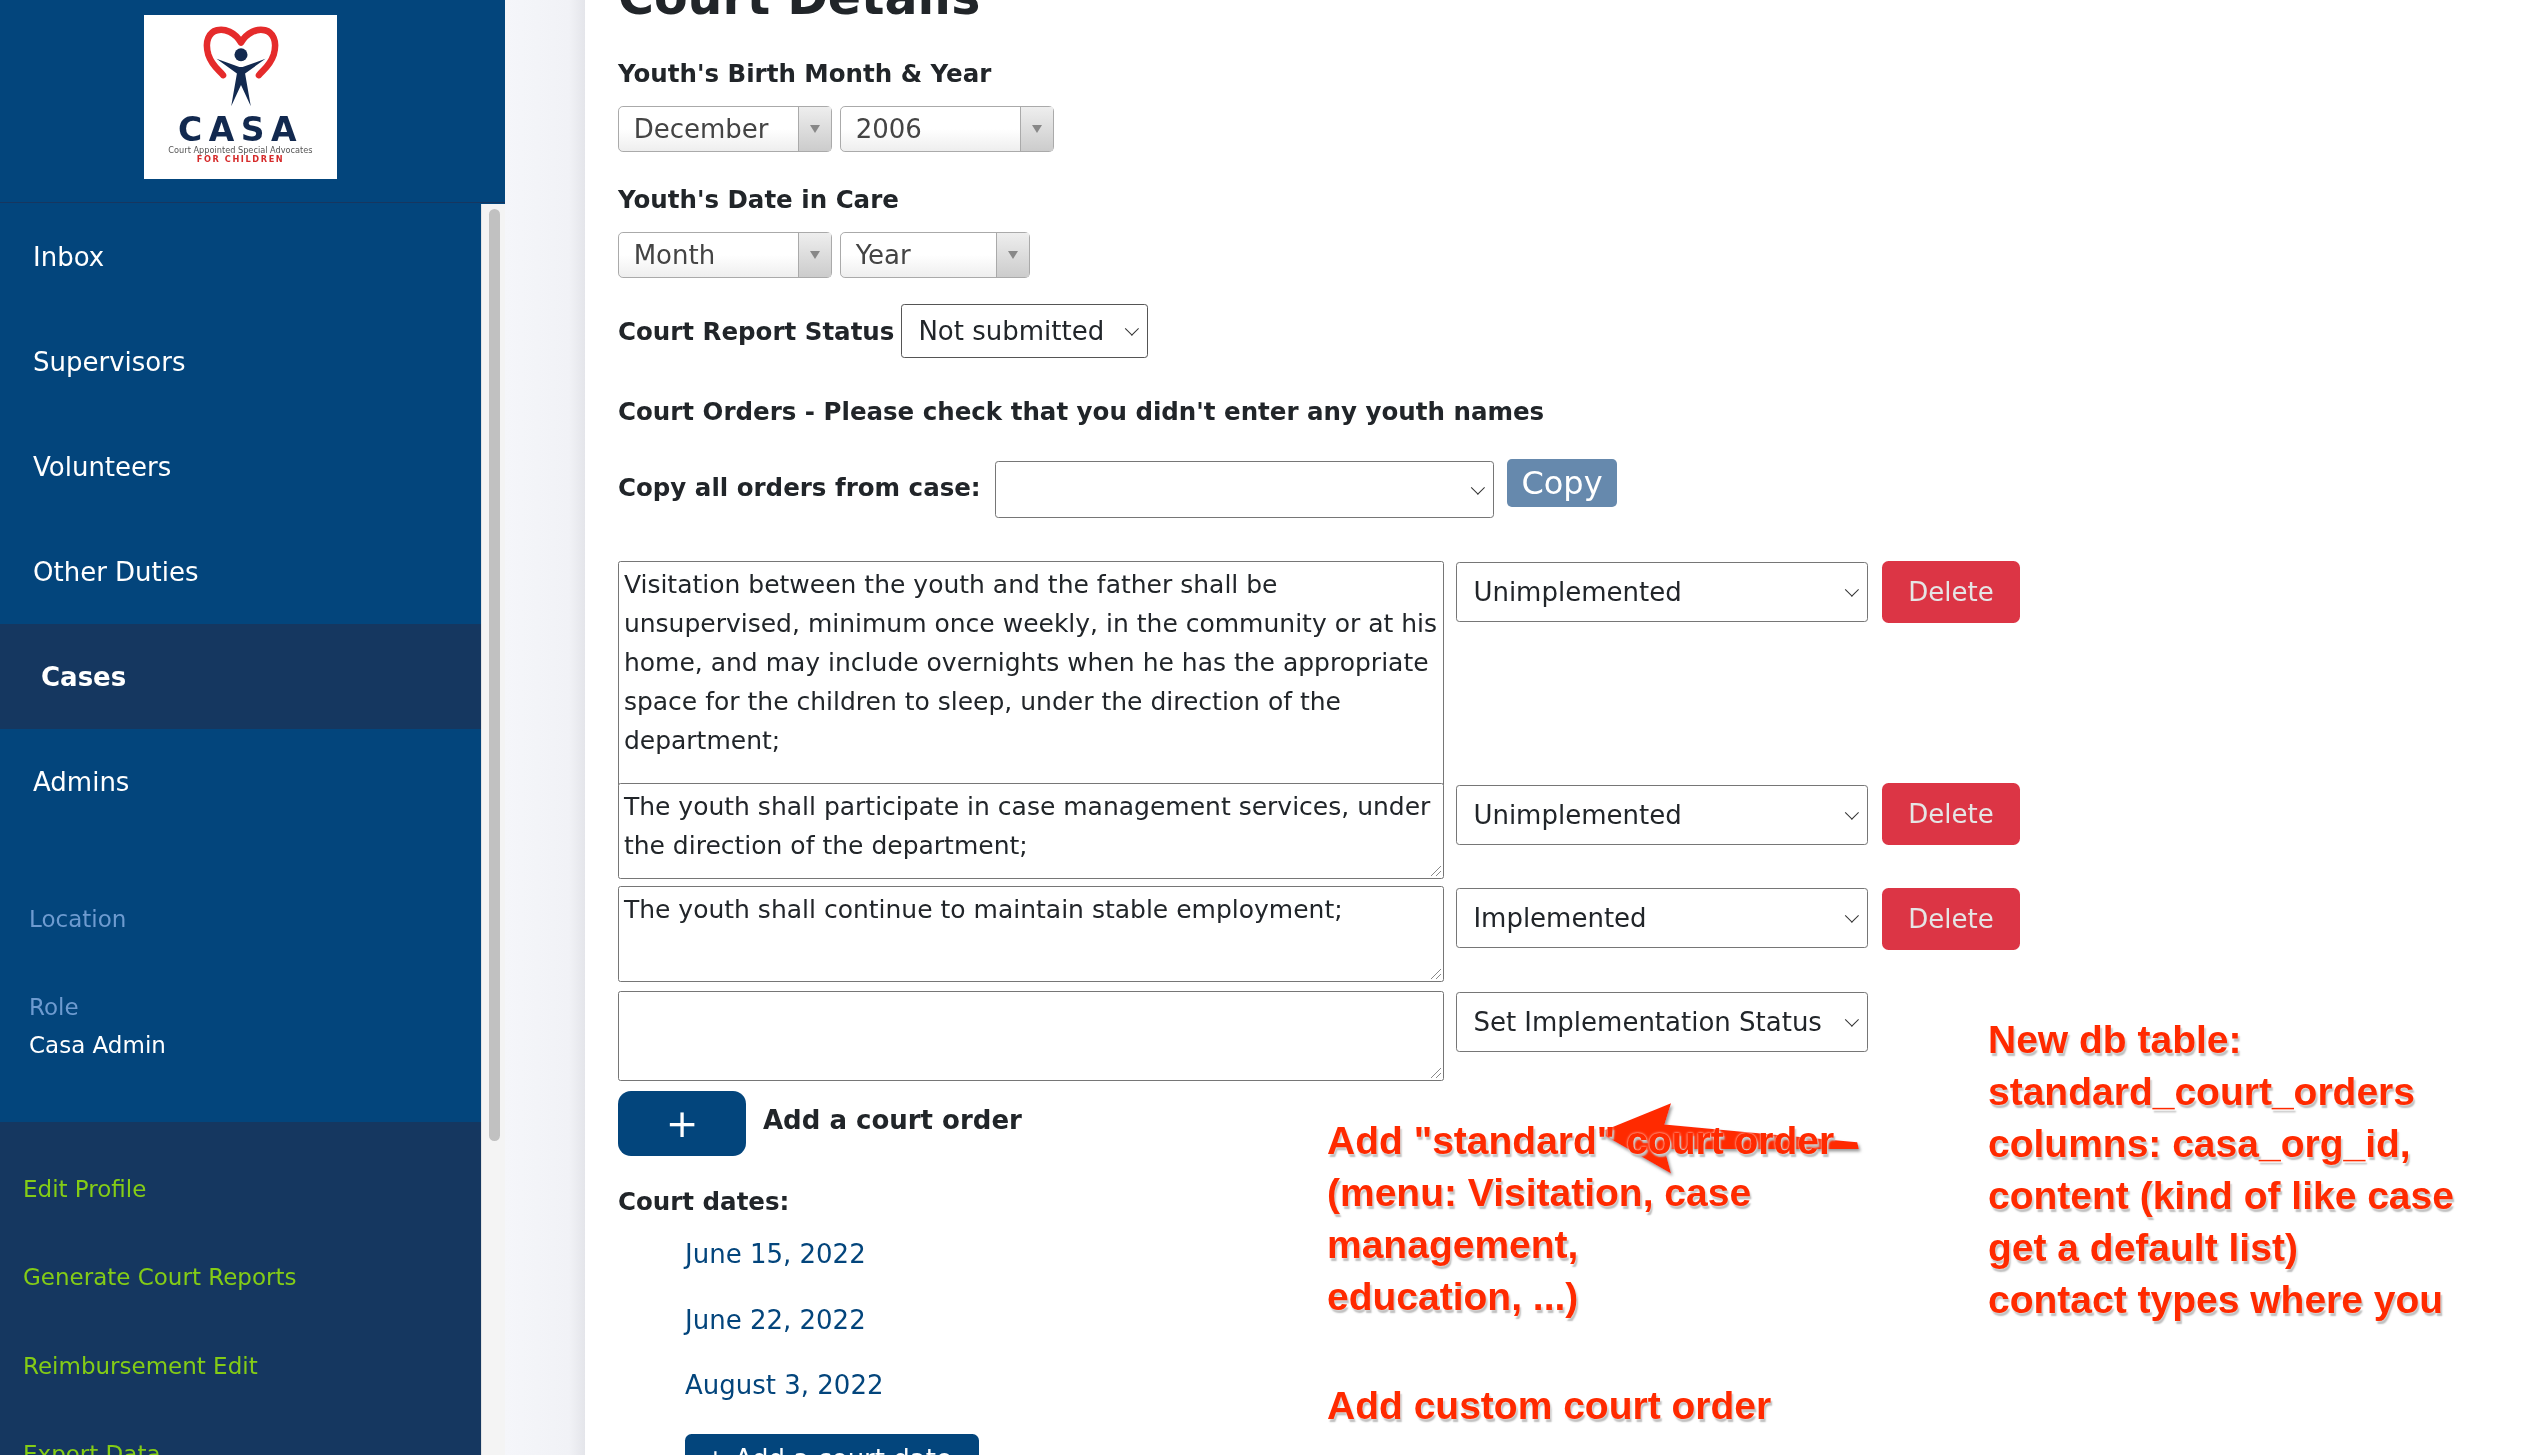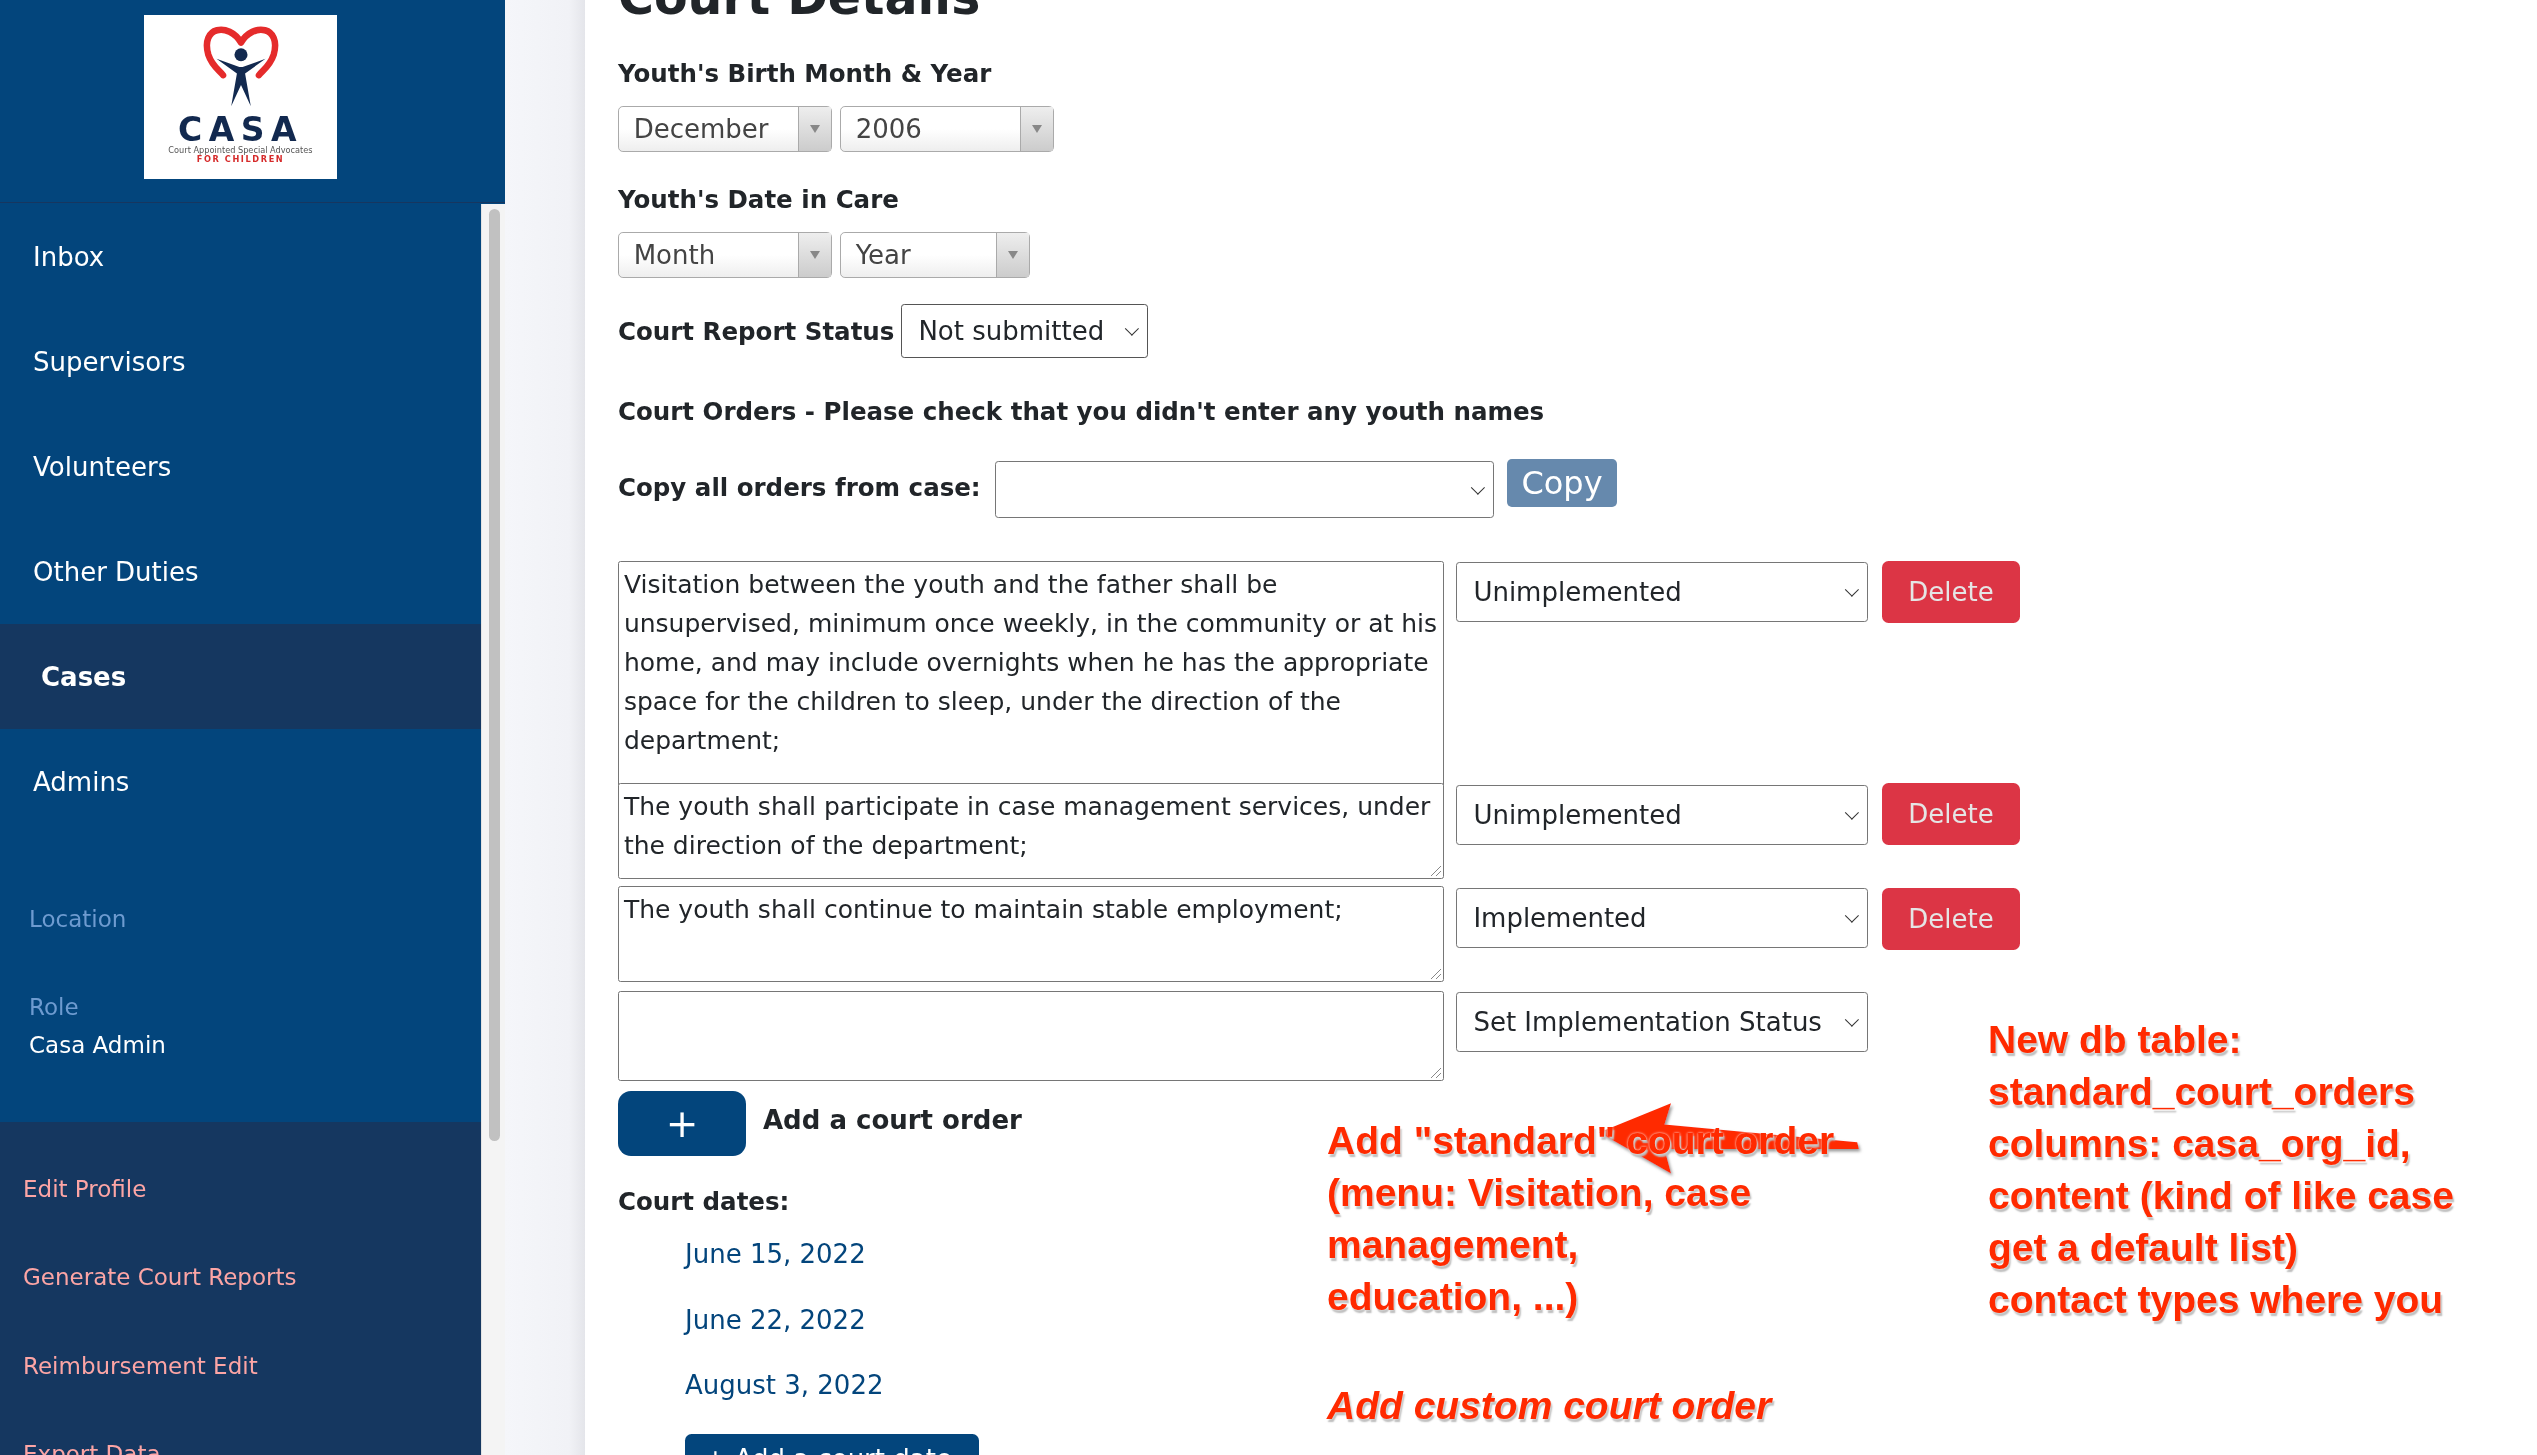--- a/index.html
+++ b/index.html
@@ -15,21 +15,21 @@
   .logo-sub { font-size: 8.2px; color: #555; white-space: nowrap; line-height: 9.8px; }
   .logo-sub2 { font-size: 8.2px; color: #d62b2b; font-weight: bold; letter-spacing: 1.6px; line-height: 9.8px; }
 
   .nav { position: absolute; left: 0; top: 204px; width: 481px; }
   .nav-item { height: 105px; display: flex; align-items: center; padding-left: 33px; color: #fff; font-size: 26px; }
   .nav-item.active { background: #153760; font-weight: bold; padding-left: 41px; }
   .meta-label { position: absolute; left: 29px; color: #6e9bd0; font-size: 23px; }
   .meta-value { position: absolute; left: 29px; color: #fff; font-size: 23px; }
 
   .sidebar-bottom { position: absolute; left: 0; top: 1122px; width: 481px; height: 334px; background: #153760; }
-  .bottom-item { position: absolute; left: 23px; color: #fca5a5; font-size: 23px; }
+  .bottom-item { position: absolute; left: 23px; color: #84cc16; font-size: 23px; }
 
   .sb-track { position: absolute; left: 481px; top: 204px; width: 24.5px; height: 1251px; background: #f4f4f4; border-left: 0.8px solid #e3e3e3; }
   .sb-thumb { position: absolute; left: 6.5px; top: 4.9px; width: 11.4px; height: 932px; background: #c1c1c1; border-radius: 6.5px; }
 
   .gutter { position: absolute; left: 505px; top: 0; width: 80px; height: 1455px; background: linear-gradient(90deg, #f5f6fa 0%, #f1f2f6 80%, #e4e5ea 100%); }
 
   
   .main { position: absolute; left: 585px; top: 0; right: 0; height: 1455px; background: #fff; }
   .page-title { position: absolute; left: 33px; top: -31px; font-size: 49px; font-weight: bold; color: #212529; }
   .lbl { position: absolute; font-size: 24.5px; font-weight: bold; color: #212529; white-space: nowrap; }
@@ -184,21 +184,21 @@
     </defs>
     <path d="M0 46 L88 10 L80 36 L316 58 L318 66 L80 66 L88 96 Z" fill="#ff2a00" filter="url(#sh)"></path>
   </svg>
 
   <div class="anno" style="left:742px; top:1115px;">
     <div>Add "standard" court order</div>
     <div>(menu: Visitation, case</div>
     <div>management,</div>
     <div>education, ...)</div>
   </div>
-  <div class="anno" style="left:742px; top:1380px;font-style:italic;">Add custom court order</div>
+  <div class="anno" style="left:742px; top:1380px;">Add custom court order</div>
 
   <div class="anno" style="left:1403px; top:1014px;">
     <div>New db table:</div>
     <div>standard_court_orders</div>
     <div>columns: casa_org_id,</div>
     <div>content (kind of like case</div>
     <div>get a default list)</div>
     <div>contact types where you</div>
   </div>
 </div>

